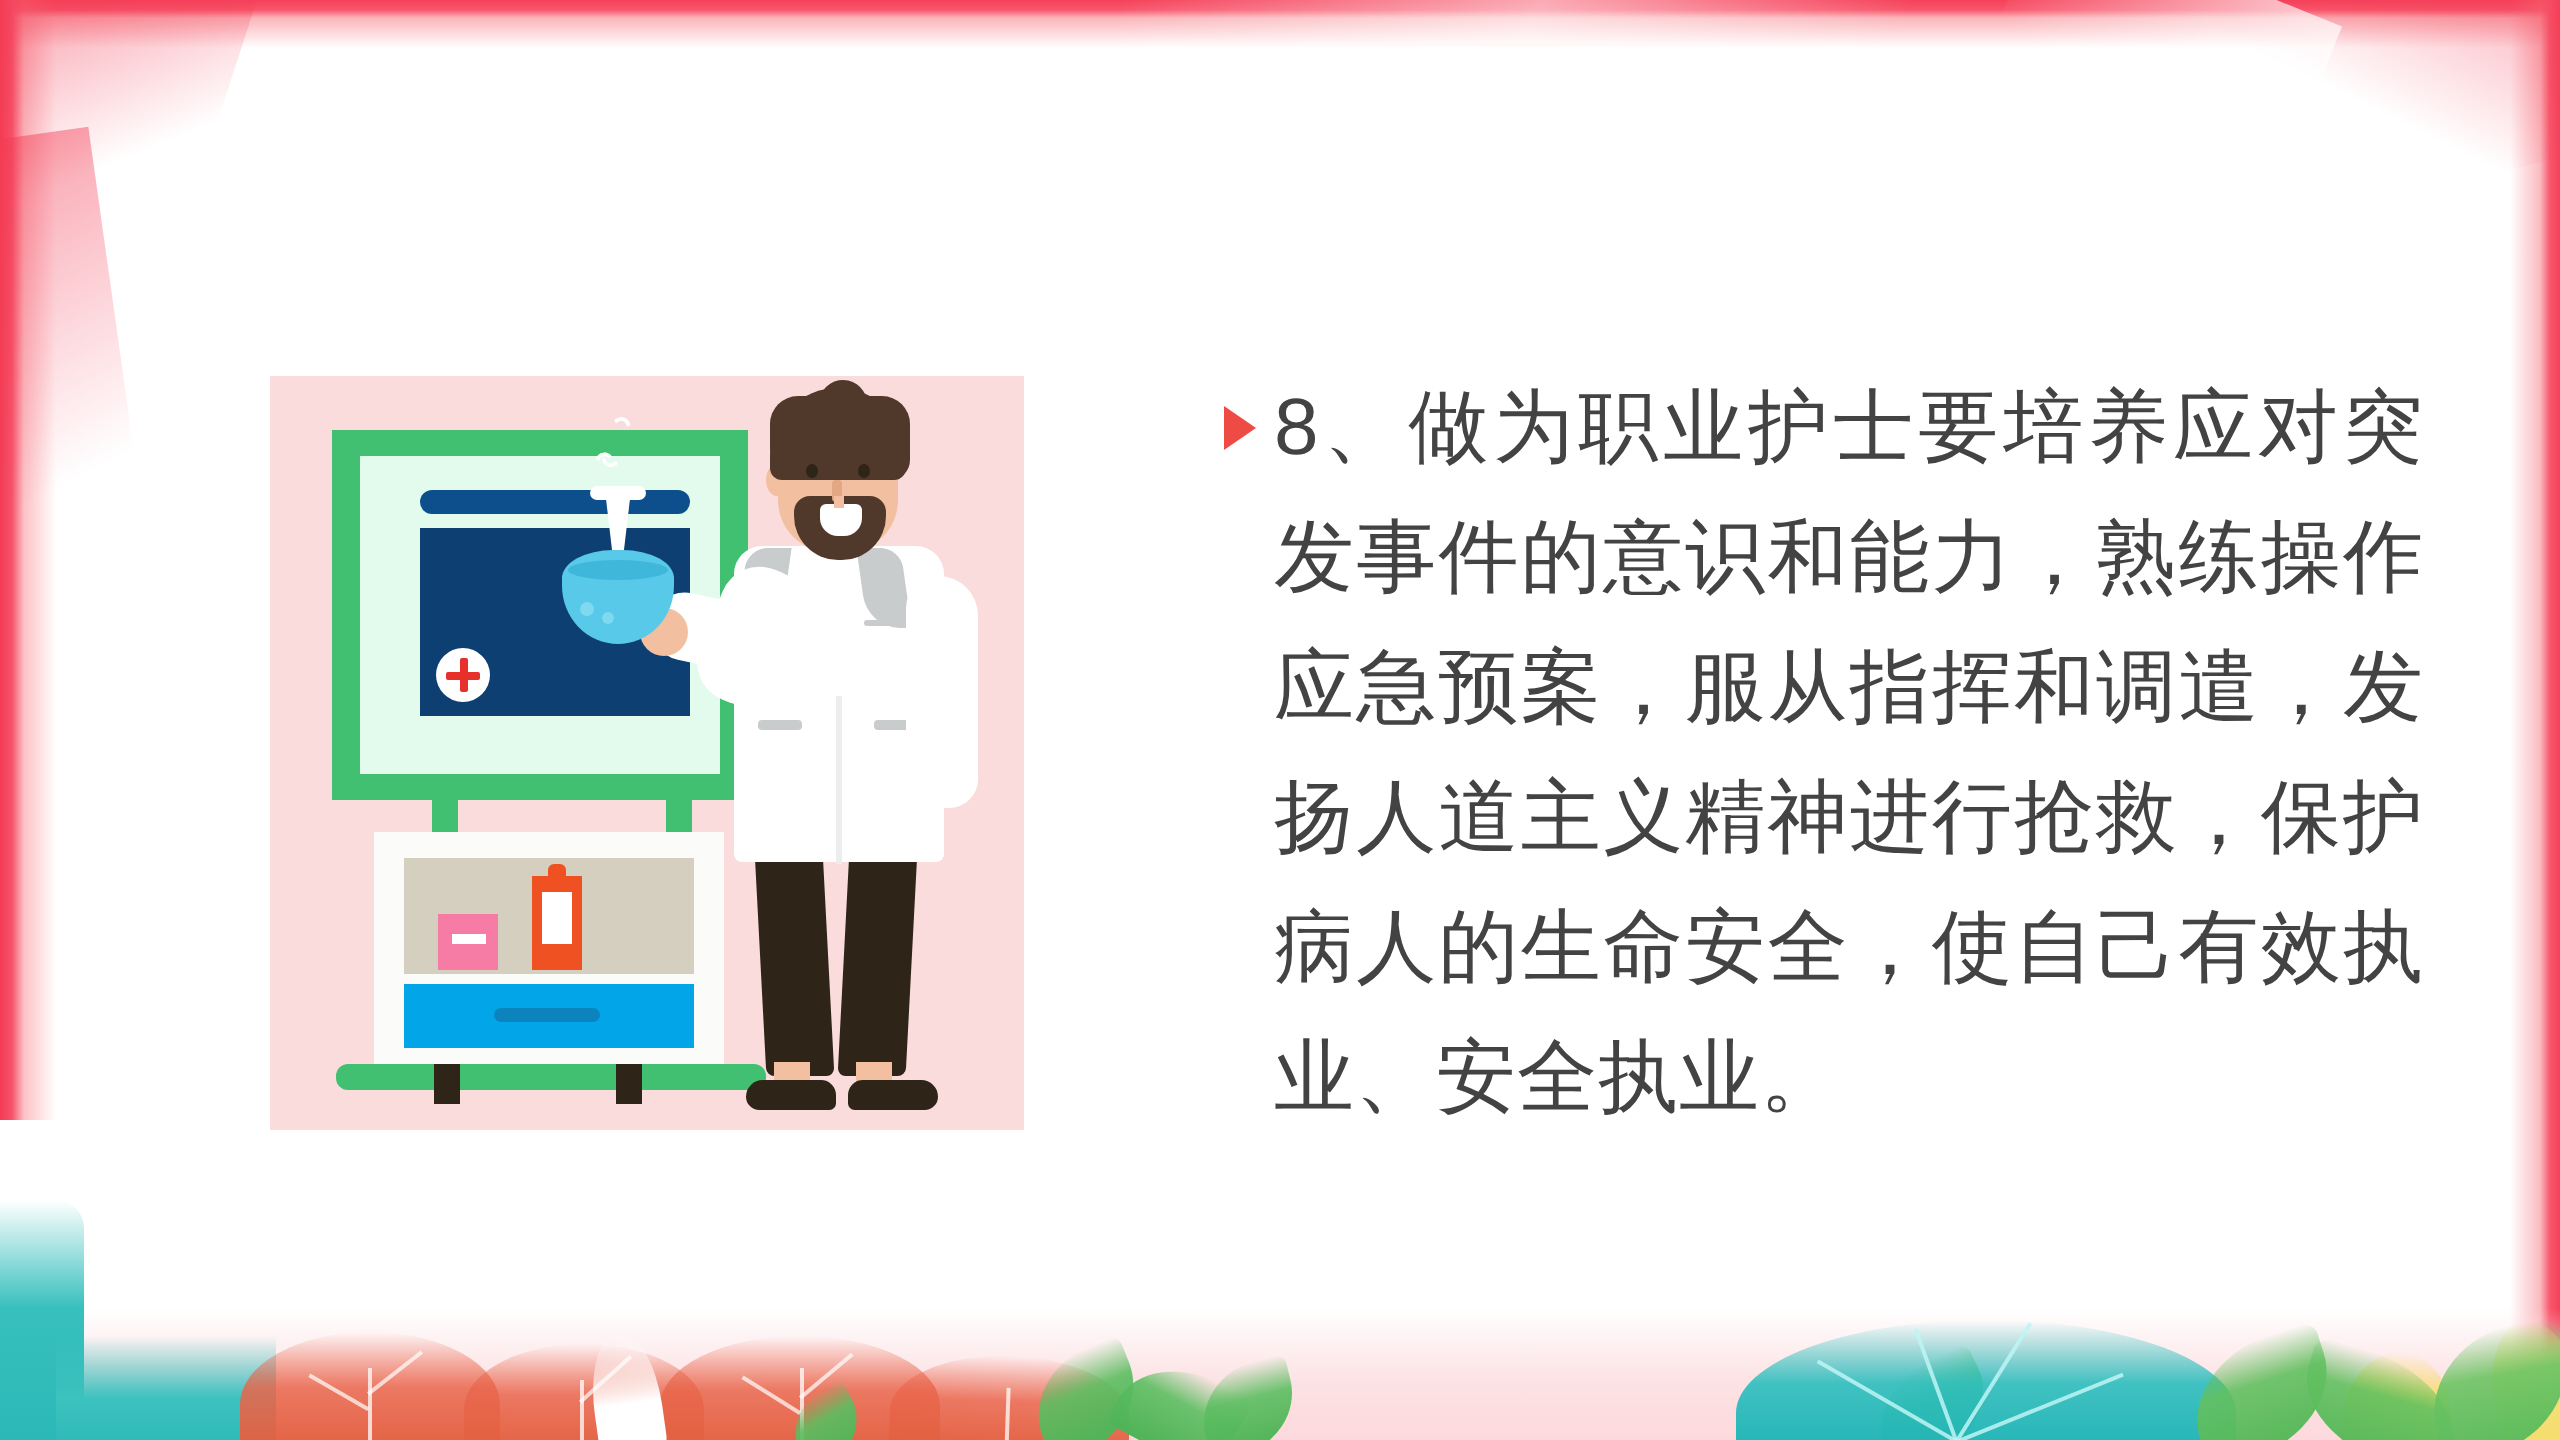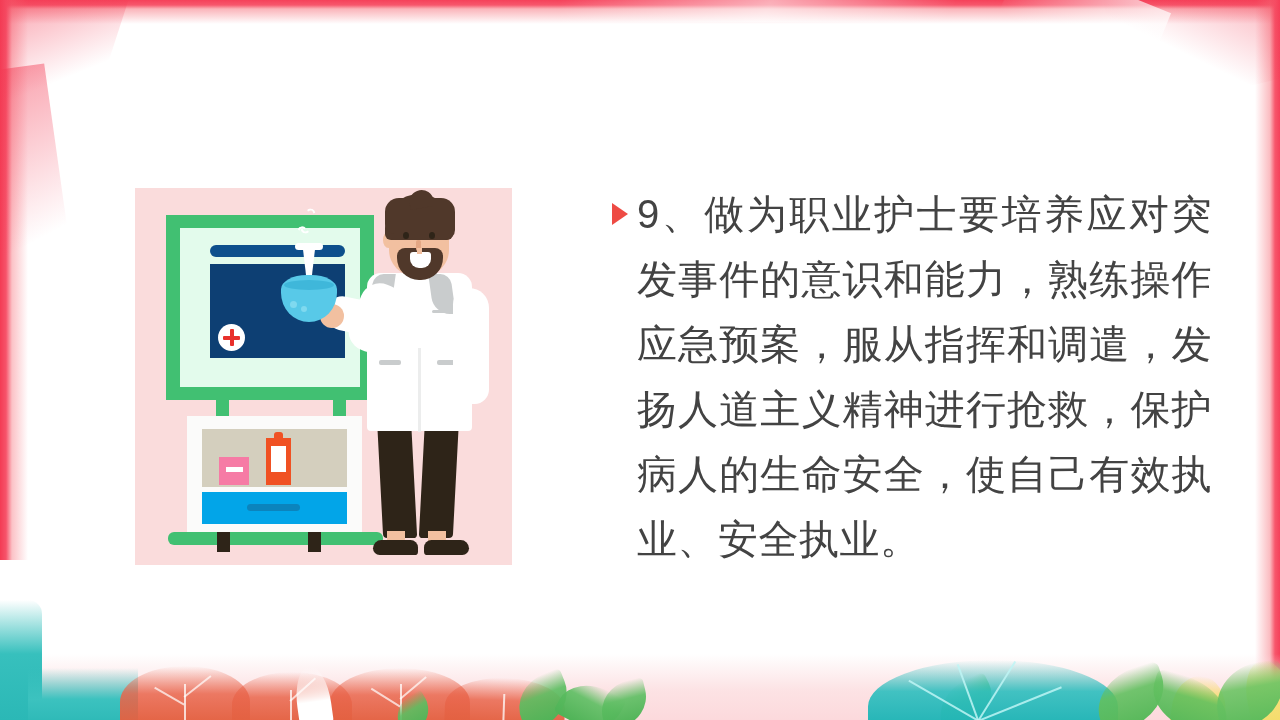--- a/index.html
+++ b/index.html
@@ -343,17 +343,17 @@
     <div class="flask-top"></div>
     <div class="flask-body"></div>
     <div class="flask-liquid-top"></div>
     <div class="bub1"></div>
     <div class="bub2"></div>
   </div>
 
   <div id="text-block">
     <div class="para">
       <span class="bullet-tri"></span>
-      <span class="para-text">9、做为职业护士要培养应对突发事件的意识和能力，熟练操作应急预案，服从指挥和调遣，发扬人道主义精神进行抢救，保护病人的生命安全，使自己有效执业、安全执业。</span>
+      <span class="para-text">8、做为职业护士要培养应对突发事件的意识和能力，熟练操作应急预案，服从指挥和调遣，发扬人道主义精神进行抢救，保护病人的生命安全，使自己有效执业、安全执业。</span>
     </div>
   </div>
 
 </div>
 
 </body></html>

